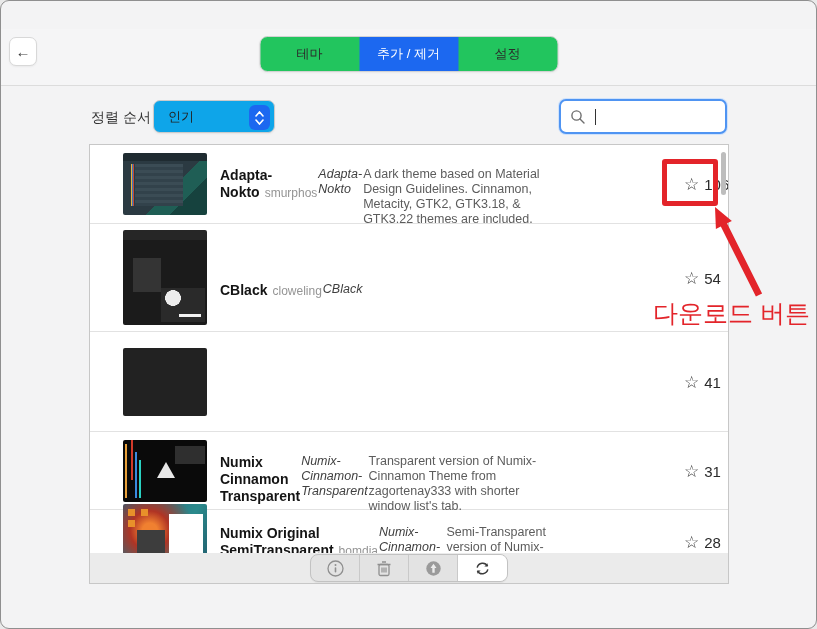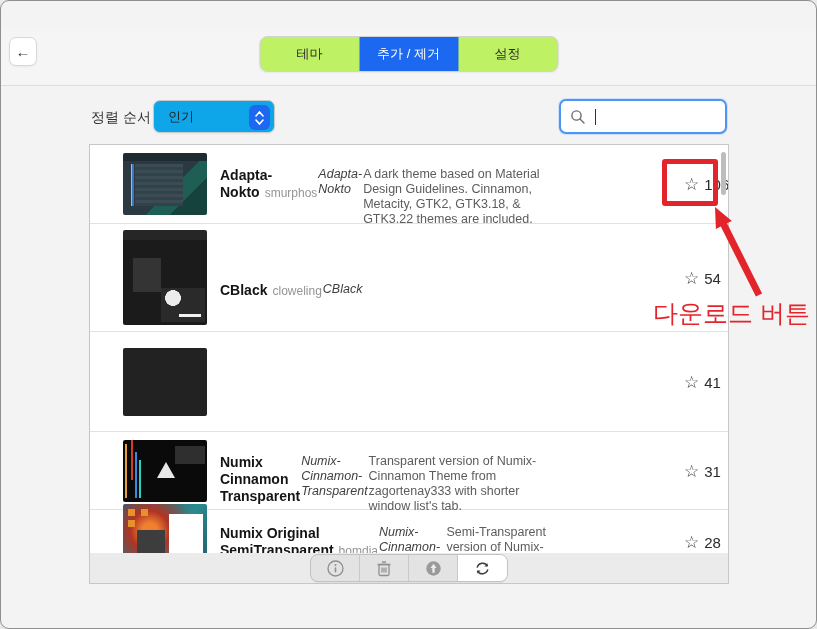--- a/index.html
+++ b/index.html
@@ -16,21 +16,21 @@
   .light.y { background:#f3b844; } .light.g { background:#3bd343; } .light.r { background:#ea4c4c; }
 
   
   .header { position:absolute; top:28px; left:0; width:100%; height:57px; background:#f5f5f6;
             border-bottom:1px solid #dcdcdc; }
   .back-btn { position:absolute; left:8px; top:8px; width:28px; height:29px; background:#fff;
               border:1px solid #d8d8d8; border-radius:7px; display:flex; align-items:center;
               justify-content:center; font-size:15px; color:#3a3a3a; cursor:pointer;
               box-shadow:0 1px 2px rgba(0,0,0,.05); }
   .tabs { position:absolute; left:50%; top:7px; transform:translateX(-50%); display:flex; height:36px;
-          background:#bef264; border:1px solid #d2d2d2; border-radius:8px; overflow:hidden;
+          background:#22c55e; border:1px solid #d2d2d2; border-radius:8px; overflow:hidden;
           box-shadow:0 1px 2px rgba(0,0,0,.05); }
   .tab { width:99px; display:flex; align-items:center; justify-content:center; font-size:13px;
          color:#2b2b2b; cursor:pointer; }
   .tab.active { background:#1c68f0; color:#fff; }
 
   
   .sort-label { position:absolute; left:90px; top:108px; font-size:14px; color:#333; }
   .select { position:absolute; left:152px; top:99px; width:122px; height:33px; background:#0ea5e9;
             border:1px solid #cbcbcb; border-radius:7px; box-shadow:0 1px 2px rgba(0,0,0,.06); cursor:pointer; }
   .select-value { position:absolute; left:14px; top:0; line-height:31px; font-size:13px; color:#222; }

